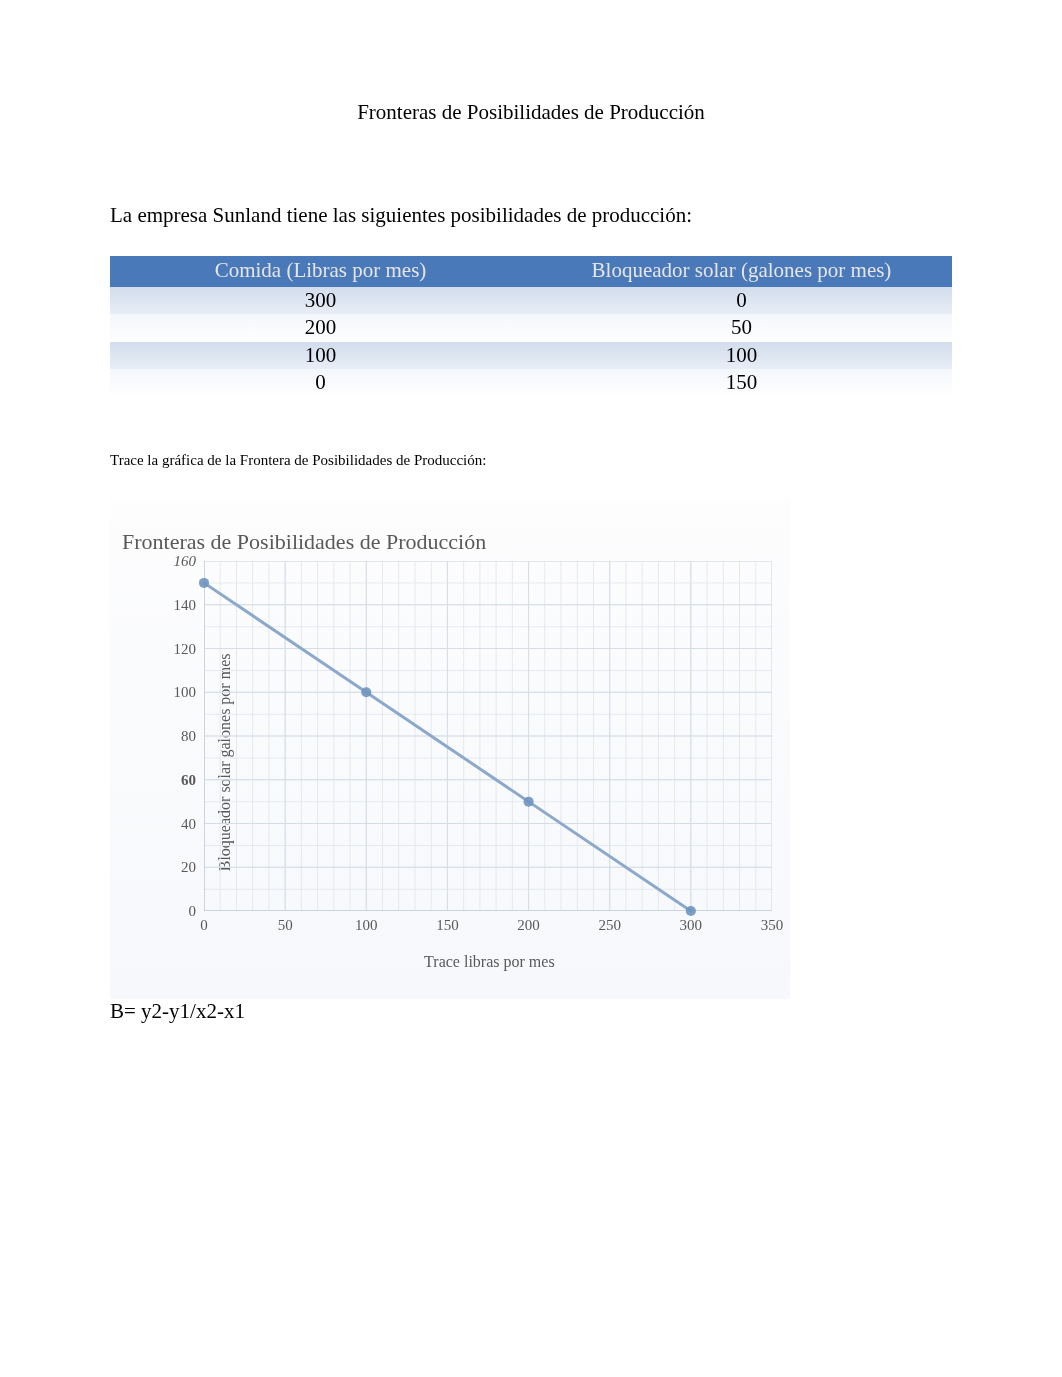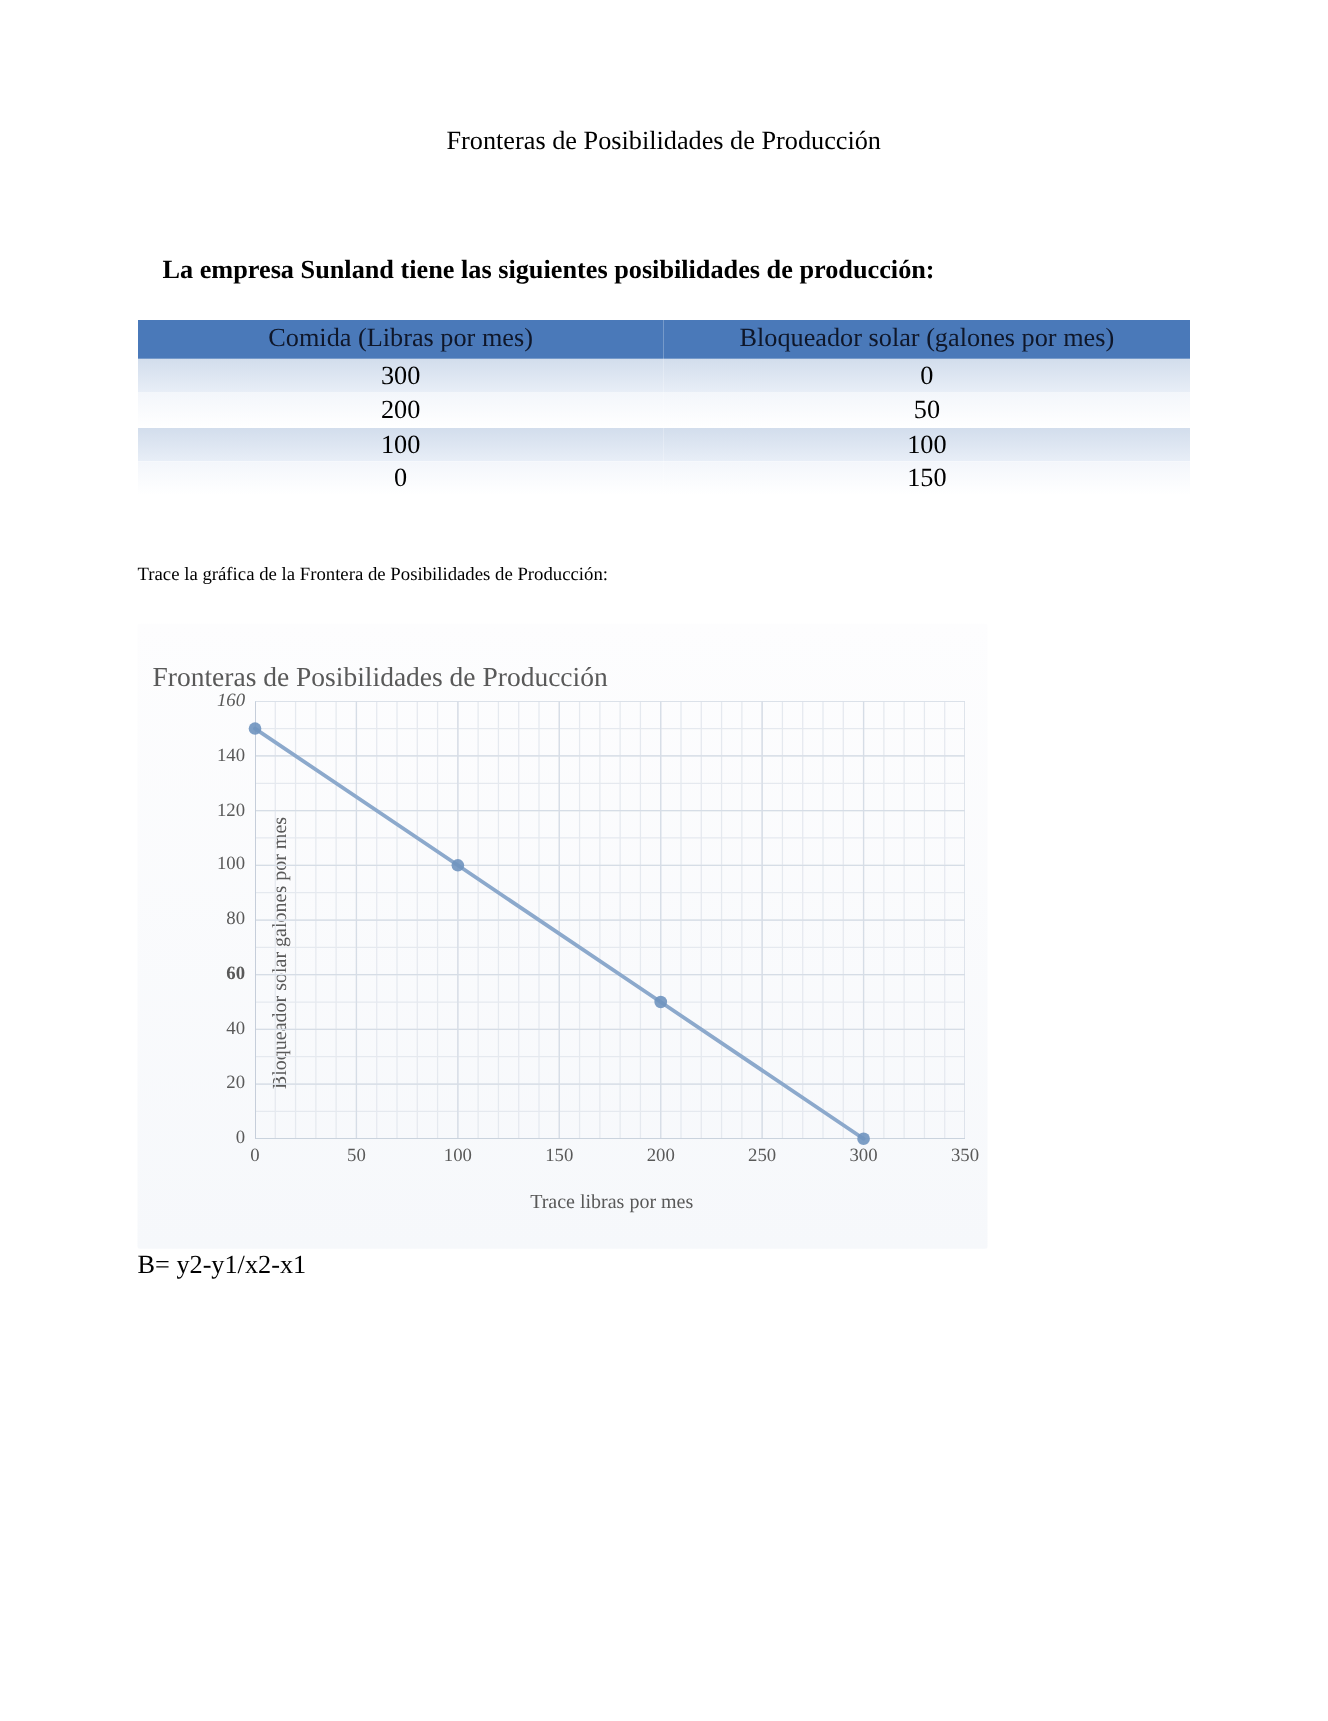--- a/index.html
+++ b/index.html
@@ -20,33 +20,32 @@
       padding: 100px 110px 60px 110px;
     }
     .doc-title {
       text-align: center;
       font-size: 21px;
       font-weight: normal;
       margin-bottom: 78px;
     }
     .intro-text {
       font-size: 21px;
-      font-weight: bold;
+      font-weight: normal;
       margin-bottom: 28px;
-      margin-left: 20px;
     }
     .data-table {
       width: 100%;
       border-collapse: collapse;
       font-size: 21px;
       margin-bottom: 56px;
     }
     .data-table th {
       font-weight: normal;
-      color: #0f172a;
+      color: #e5e5e5;
       background: #4a79b9;
       padding: 2px 0 4px 0;
       text-align: center;
       width: 50%;
       filter: blur(0.4px);
     }
     .data-table td {
       text-align: center;
       padding: 0;
       line-height: 1.3;

